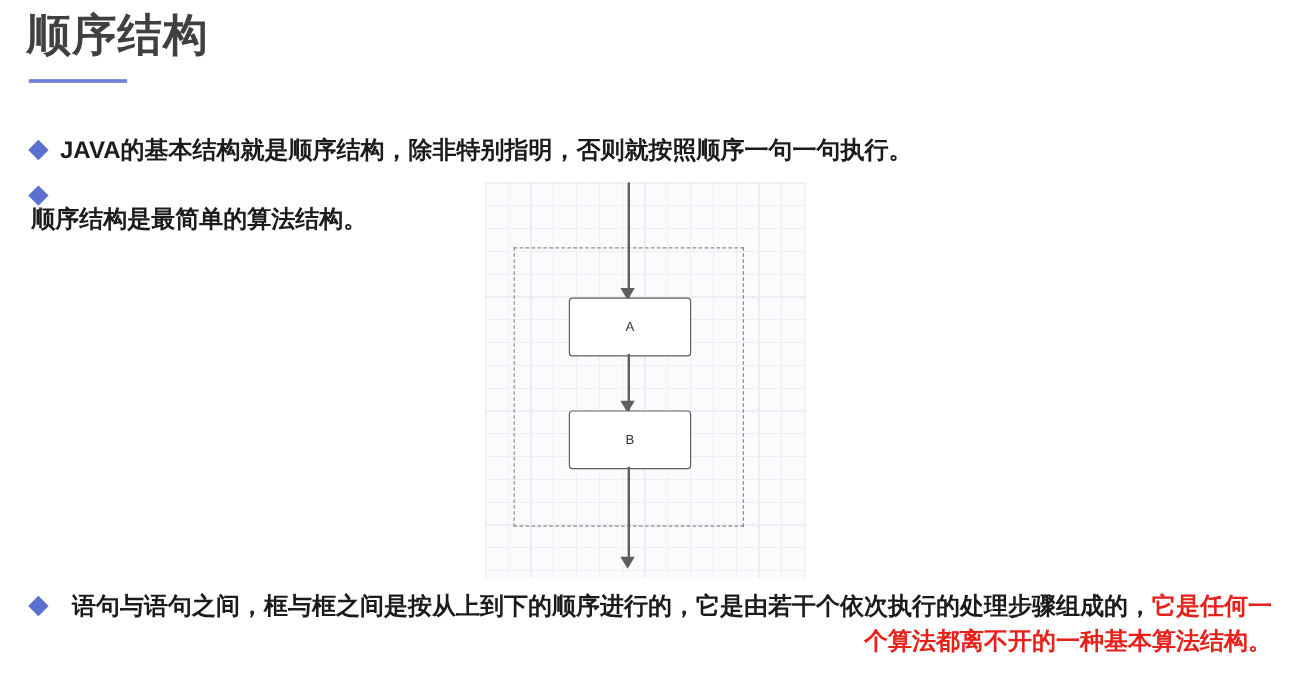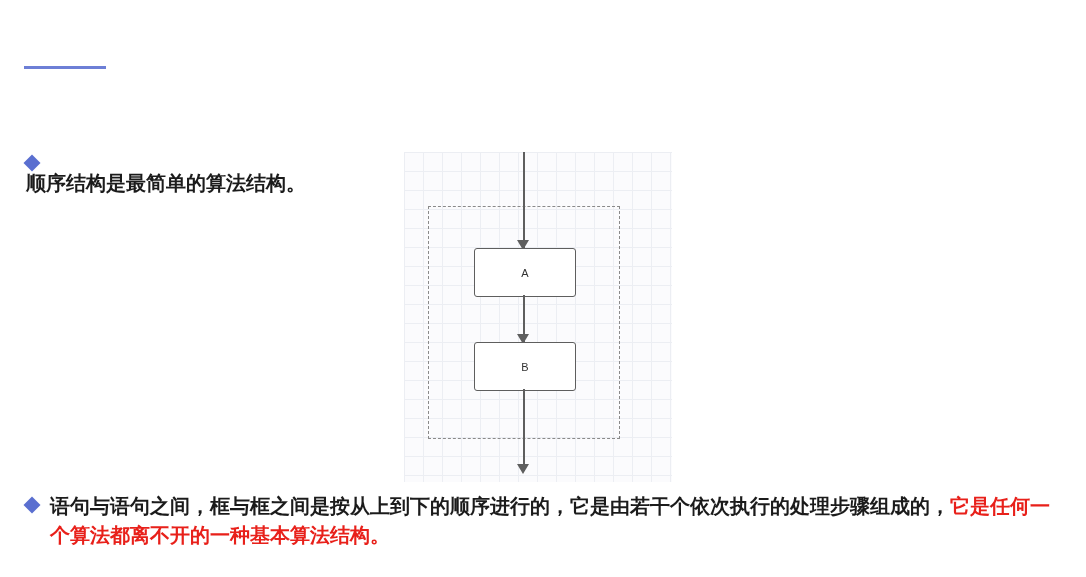--- a/index.html
+++ b/index.html
@@ -59,21 +59,21 @@
   .bullet-text {
     font-size: 20px;
     font-weight: bold;
     color: #1b1b1b;
     line-height: 1.45;
     white-space: nowrap;
   }
   #bullet1 { left: 26px; top: 112px; }
   #bullet2 { left: 26px; top: 150px; flex-direction: column; }
   #bullet3 { left: 26px; top: 492px; width: 1040px; }
-  #bullet3 .bullet-text { white-space: normal; width: 1010px; }
+  #bullet3 .bullet-text { white-space: normal; width: 1010px; text-align: right; }
   .red-text {
     color: #e8201a;
   }
 
   
   .diagram {
     position: absolute;
     left: 404px;
     top: 152px;
     width: 268px;
@@ -129,22 +129,27 @@
   }
   #arrow-top    { top: 88px; }
   #arrow-mid    { top: 182px; }
   #arrow-bottom { top: 312px; }
 </style>
 </head>
 <body>
 
 <div class="slide">
 
+  <div class="title">顺序结构</div>
   <div class="title-underline"></div>
 
+  <div class="bullet-row" id="bullet1">
+    <span class="diamond"></span>
+    <span class="bullet-text">JAVA的基本结构就是顺序结构，除非特别指明，否则就按照顺序一句一句执行。</span>
+  </div>
 
   <div class="bullet-row" id="bullet2">
     <span class="diamond"></span>
     <span class="bullet-text">顺序结构是最简单的算法结构。</span>
   </div>
 
   <div class="diagram">
     <div class="dash-box"></div>
 
     <div class="vline" id="line-top"></div>

